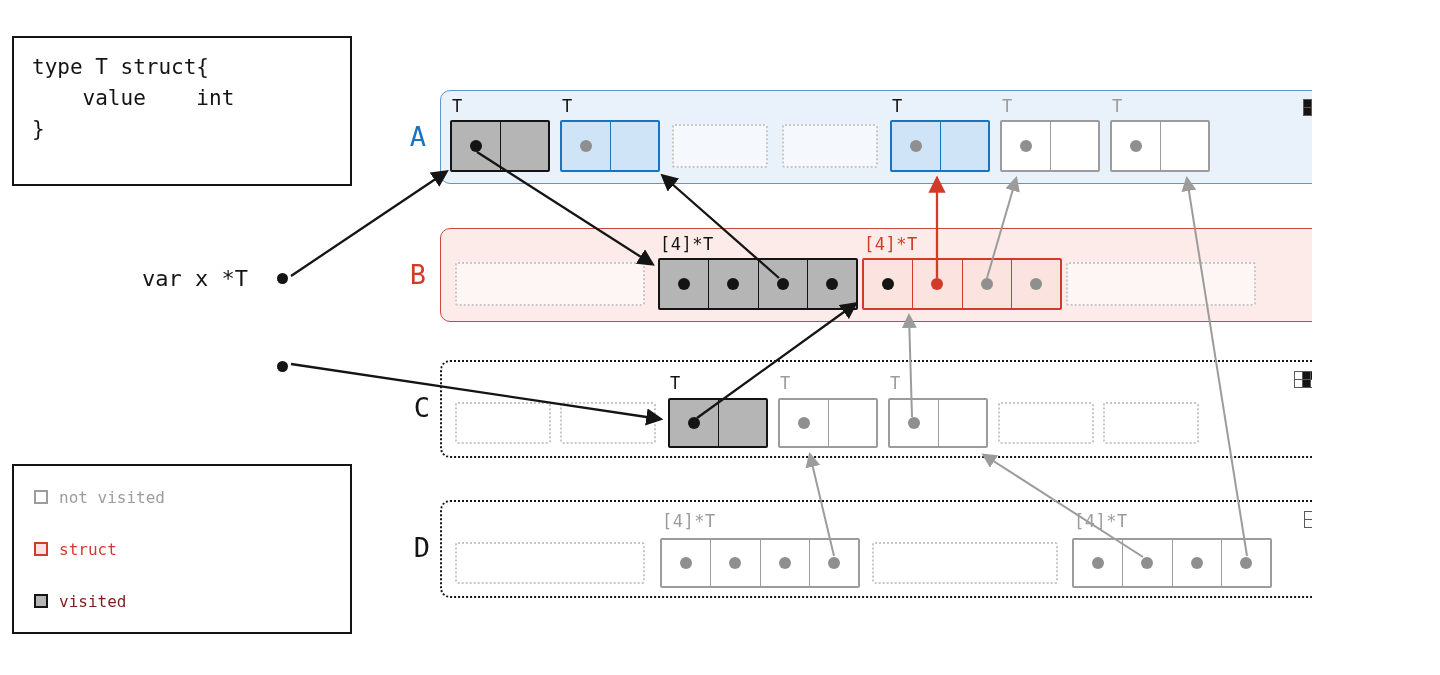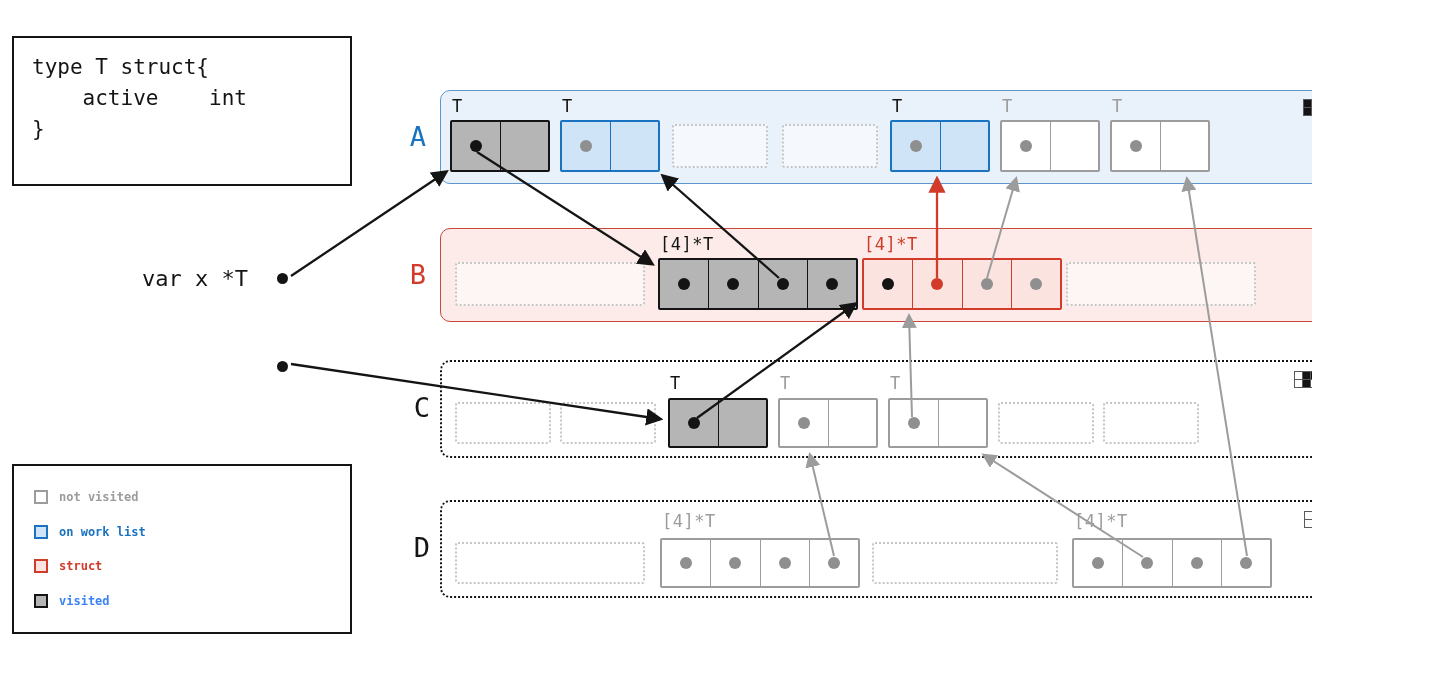--- a/index.html
+++ b/index.html
@@ -14,25 +14,25 @@
   .var-label { position:absolute; font-size:22px; color:#141414; text-align:right; }
   .var-dot { position:absolute; width:11px; height:11px; border-radius:50%; background:#141414; }
 
   .legend { padding:16px 20px; display:flex; flex-direction:column; justify-content:space-between; }
   .legend-item { display:flex; align-items:center; gap:11px; height:30px; }
   .swatch { width:14px; height:14px; border:2.5px solid #9c9c9c; background:#fff; flex:0 0 auto; }
   .swatch[data-state="not-visited"] { border-color:#9c9c9c; background:#fff; }
   .swatch[data-state="work-list"]   { border-color:#1a73c0; background:#cfe4f6; }
   .swatch[data-state="active"]      { border-color:#d23b2a; background:#fbe4df; }
   .swatch[data-state="visited"]     { border-color:#141414; background:#b5b5b5; }
-  .legend-text { font-size:12px;font-weight:bold; }
+  .legend-text { font-size:16px; }
   .legend-text[data-state="not-visited"] { color:#9c9c9c; }
   .legend-text[data-state="work-list"]   { color:#1a73c0; }
   .legend-text[data-state="active"]      { color:#d23b2a; }
-  .legend-text[data-state="visited"]     { color:#3b82f6; }
+  .legend-text[data-state="visited"]     { color:#7f1d1d; }
 
   .span-box { position:absolute; border-radius:10px; }
   .span-a { background:#e9f1fa; border:1.5px solid #5b97cc; }
   .span-b { background:#fcebe8; border:1.5px solid #c9473c; }
   .span-cd { background:#fff; border:2px dotted #141414; }
   .span-label { position:absolute; font-size:27px; width:32px; text-align:center; }
 
   .slot { position:absolute; border:2px dotted #c6c6c6; border-radius:3px; background:rgba(255,255,255,.55); }
 
   .obj { position:absolute; display:flex; border-radius:2px; }
@@ -64,36 +64,32 @@
   .arrow-red   { stroke:#d23b2a; stroke-width:2.3; }
   .arrow-gray  { stroke:#9c9c9c; stroke-width:2; }
 </style>
 </head>
 <body>
 
 <div id="canvas">
 
   <div class="panel code" style="left:12px;top:36px;width:340px;height:150px">
     <div class="code-line">type T struct{</div>
-    <div class="code-line">    active    int</div>
+    <div class="code-line">    value    int</div>
     <div class="code-line">}</div>
   </div>
 
   <div class="var-label" style="left:0;top:266px;width:248px">var x *T</div>
   <div class="var-dot" style="left:277px;top:273px"></div>
   <div class="var-dot" style="left:277px;top:361px"></div>
 
   <div class="panel legend" style="left:12px;top:464px;width:340px;height:170px">
     <div class="legend-item">
       <span class="swatch" data-state="not-visited"></span>
       <span class="legend-text" data-state="not-visited">not visited</span>
-    </div>
-    <div class="legend-item">
-      <span class="swatch" data-state="work-list"></span>
-      <span class="legend-text" data-state="work-list">on work list</span>
     </div>
     <div class="legend-item">
       <span class="swatch" data-state="active"></span>
       <span class="legend-text" data-state="active">struct</span>
     </div>
     <div class="legend-item">
       <span class="swatch" data-state="visited"></span>
       <span class="legend-text" data-state="visited">visited</span>
     </div>
   </div>

